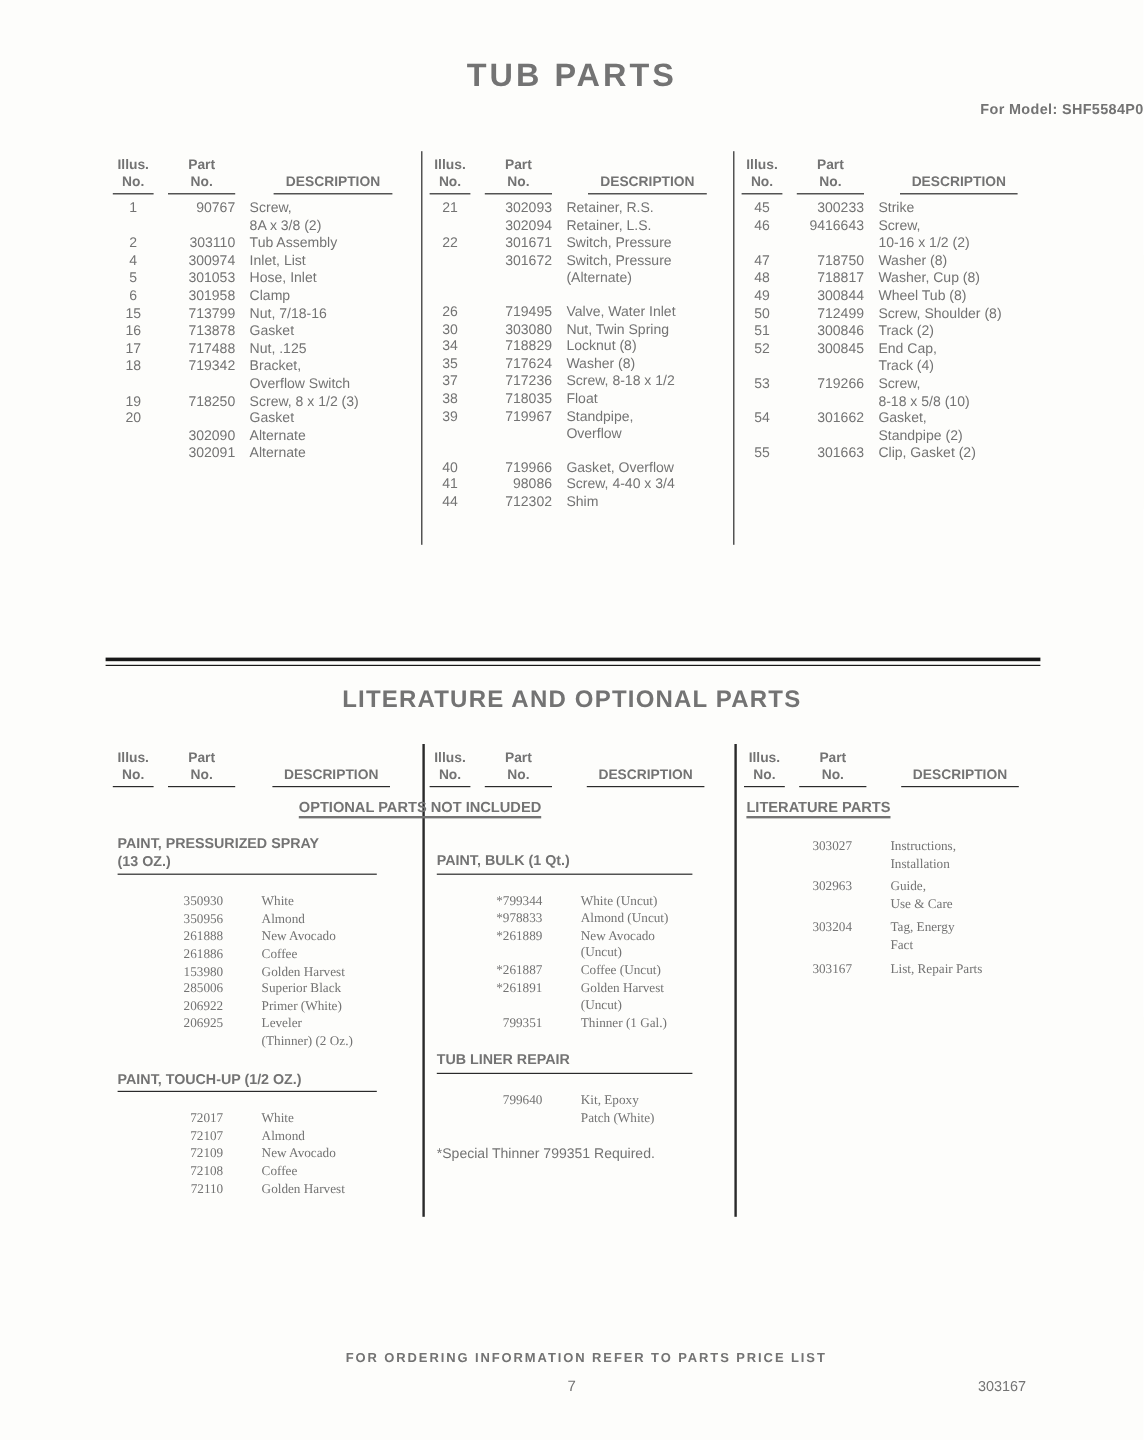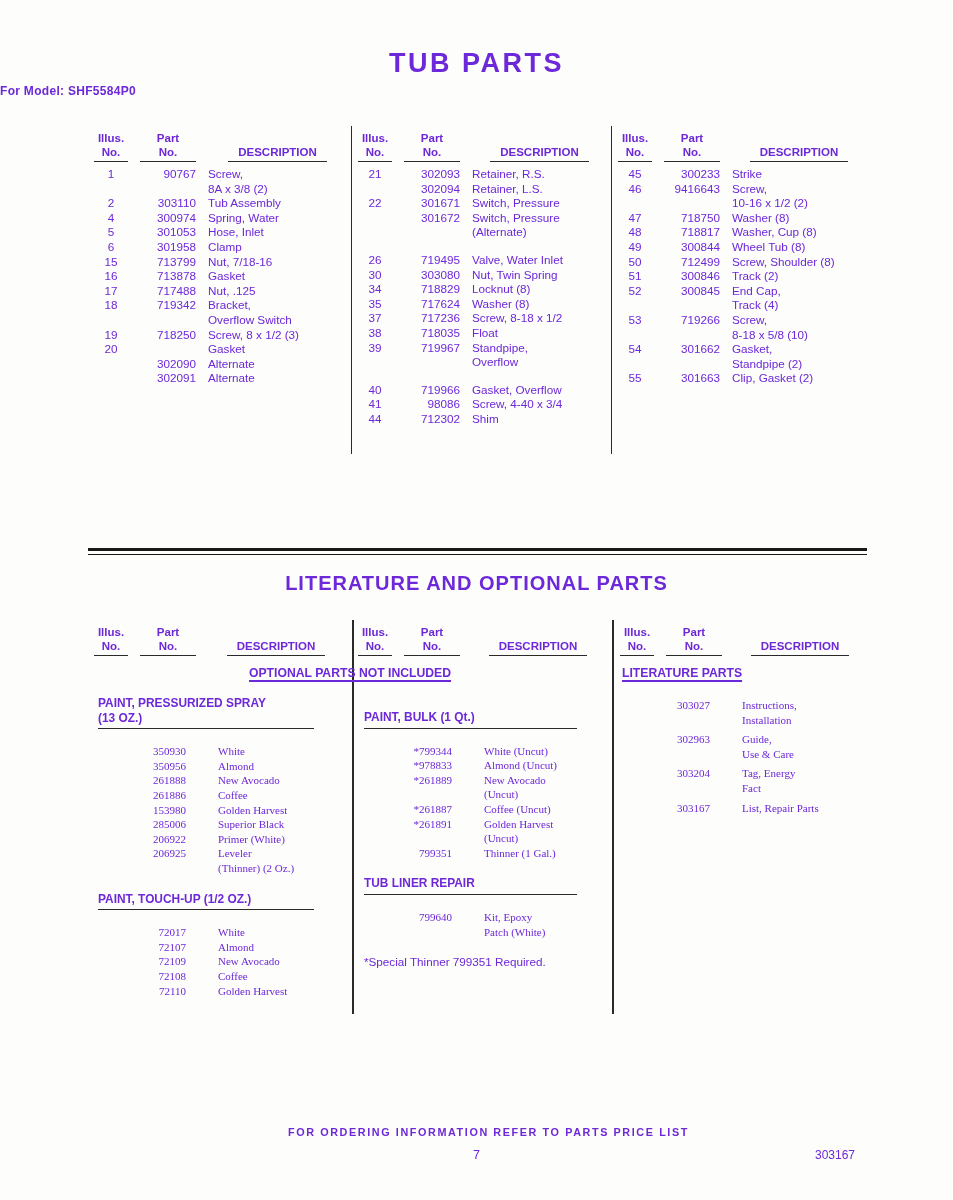--- a/index.html
+++ b/index.html
@@ -1,29 +1,29 @@
 <!DOCTYPE html>
 <html><head>
 <meta charset="utf-8">
 <style>
   * { margin:0; padding:0; box-sizing:border-box; }
   html,body { background:#ffffff; }
   .page {
     position:relative; width:953px; height:1200px;
-    background:#fdfdfb; color:#6d28d9;
+    background:#fdfdfb; color:#737373;
     font-family:"Liberation Sans", sans-serif;
     overflow:hidden;
   }
   .title {
     position:absolute; top:48px; left:0; width:100%;
     text-align:center; font-size:27px; font-weight:bold; letter-spacing:2.5px;
   }
   .subtitle {
     position:absolute; top:84px; left:0; width:100%;
-    text-align:left; font-size:12px; font-weight:bold; letter-spacing:0.3px;
+    text-align:right; font-size:12px; font-weight:bold; letter-spacing:0.3px;
   }
 
   
   .parts-table {
     position:absolute; left:88px; top:126px; width:782px; height:328px;
     display:flex;
   }
   .tcol { width:264px; border-right:1.5px solid #2a2a2a; padding:6px 4px 0 6px; }
   .tcol:nth-child(2) { width:260px; }
   .tcol.last { width:258px; border-right:none; }
@@ -138,21 +138,21 @@
 8A x 3/8 (2)</div>
         </div>
         <div class="prow">
           <div class="c illus">2</div>
           <div class="c part">303110</div>
           <div class="c desc">Tub Assembly</div>
         </div>
         <div class="prow">
           <div class="c illus">4</div>
           <div class="c part">300974</div>
-          <div class="c desc">Spring, Water</div>
+          <div class="c desc">Inlet, List</div>
         </div>
         <div class="prow">
           <div class="c illus">5</div>
           <div class="c part">301053</div>
           <div class="c desc">Hose, Inlet</div>
         </div>
         <div class="prow">
           <div class="c illus">6</div>
           <div class="c part">301958</div>
           <div class="c desc">Clamp</div>

